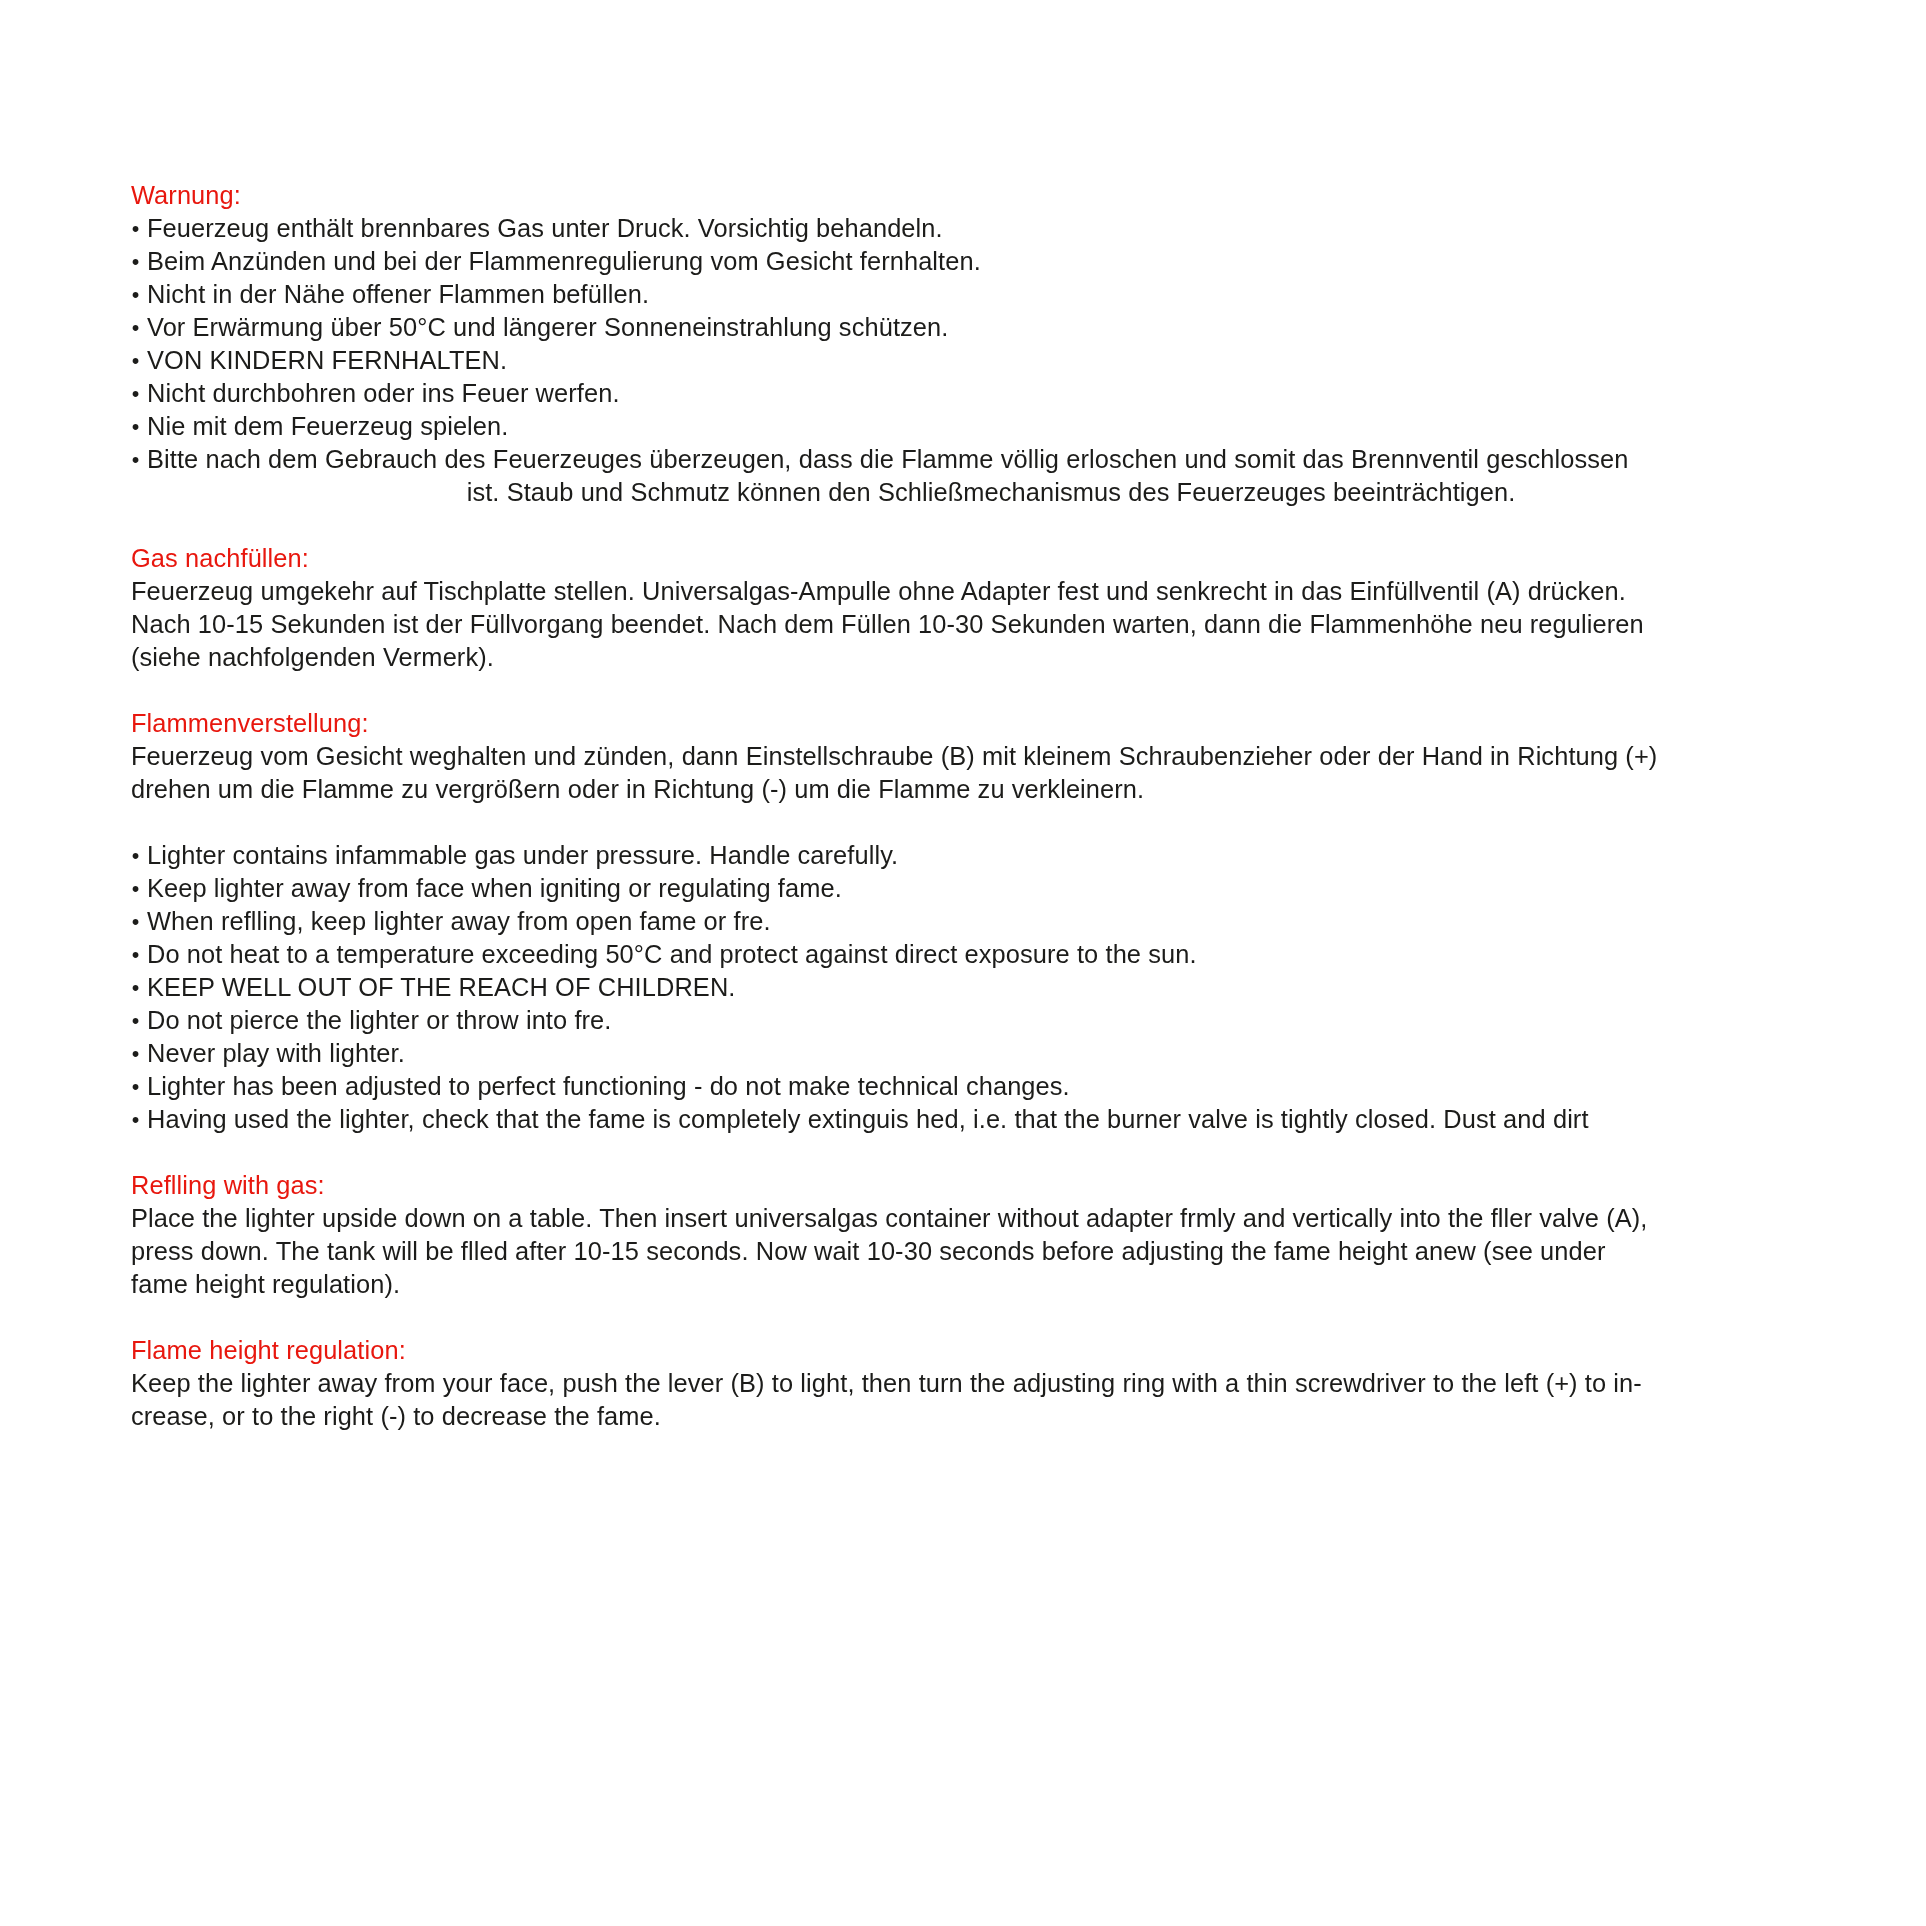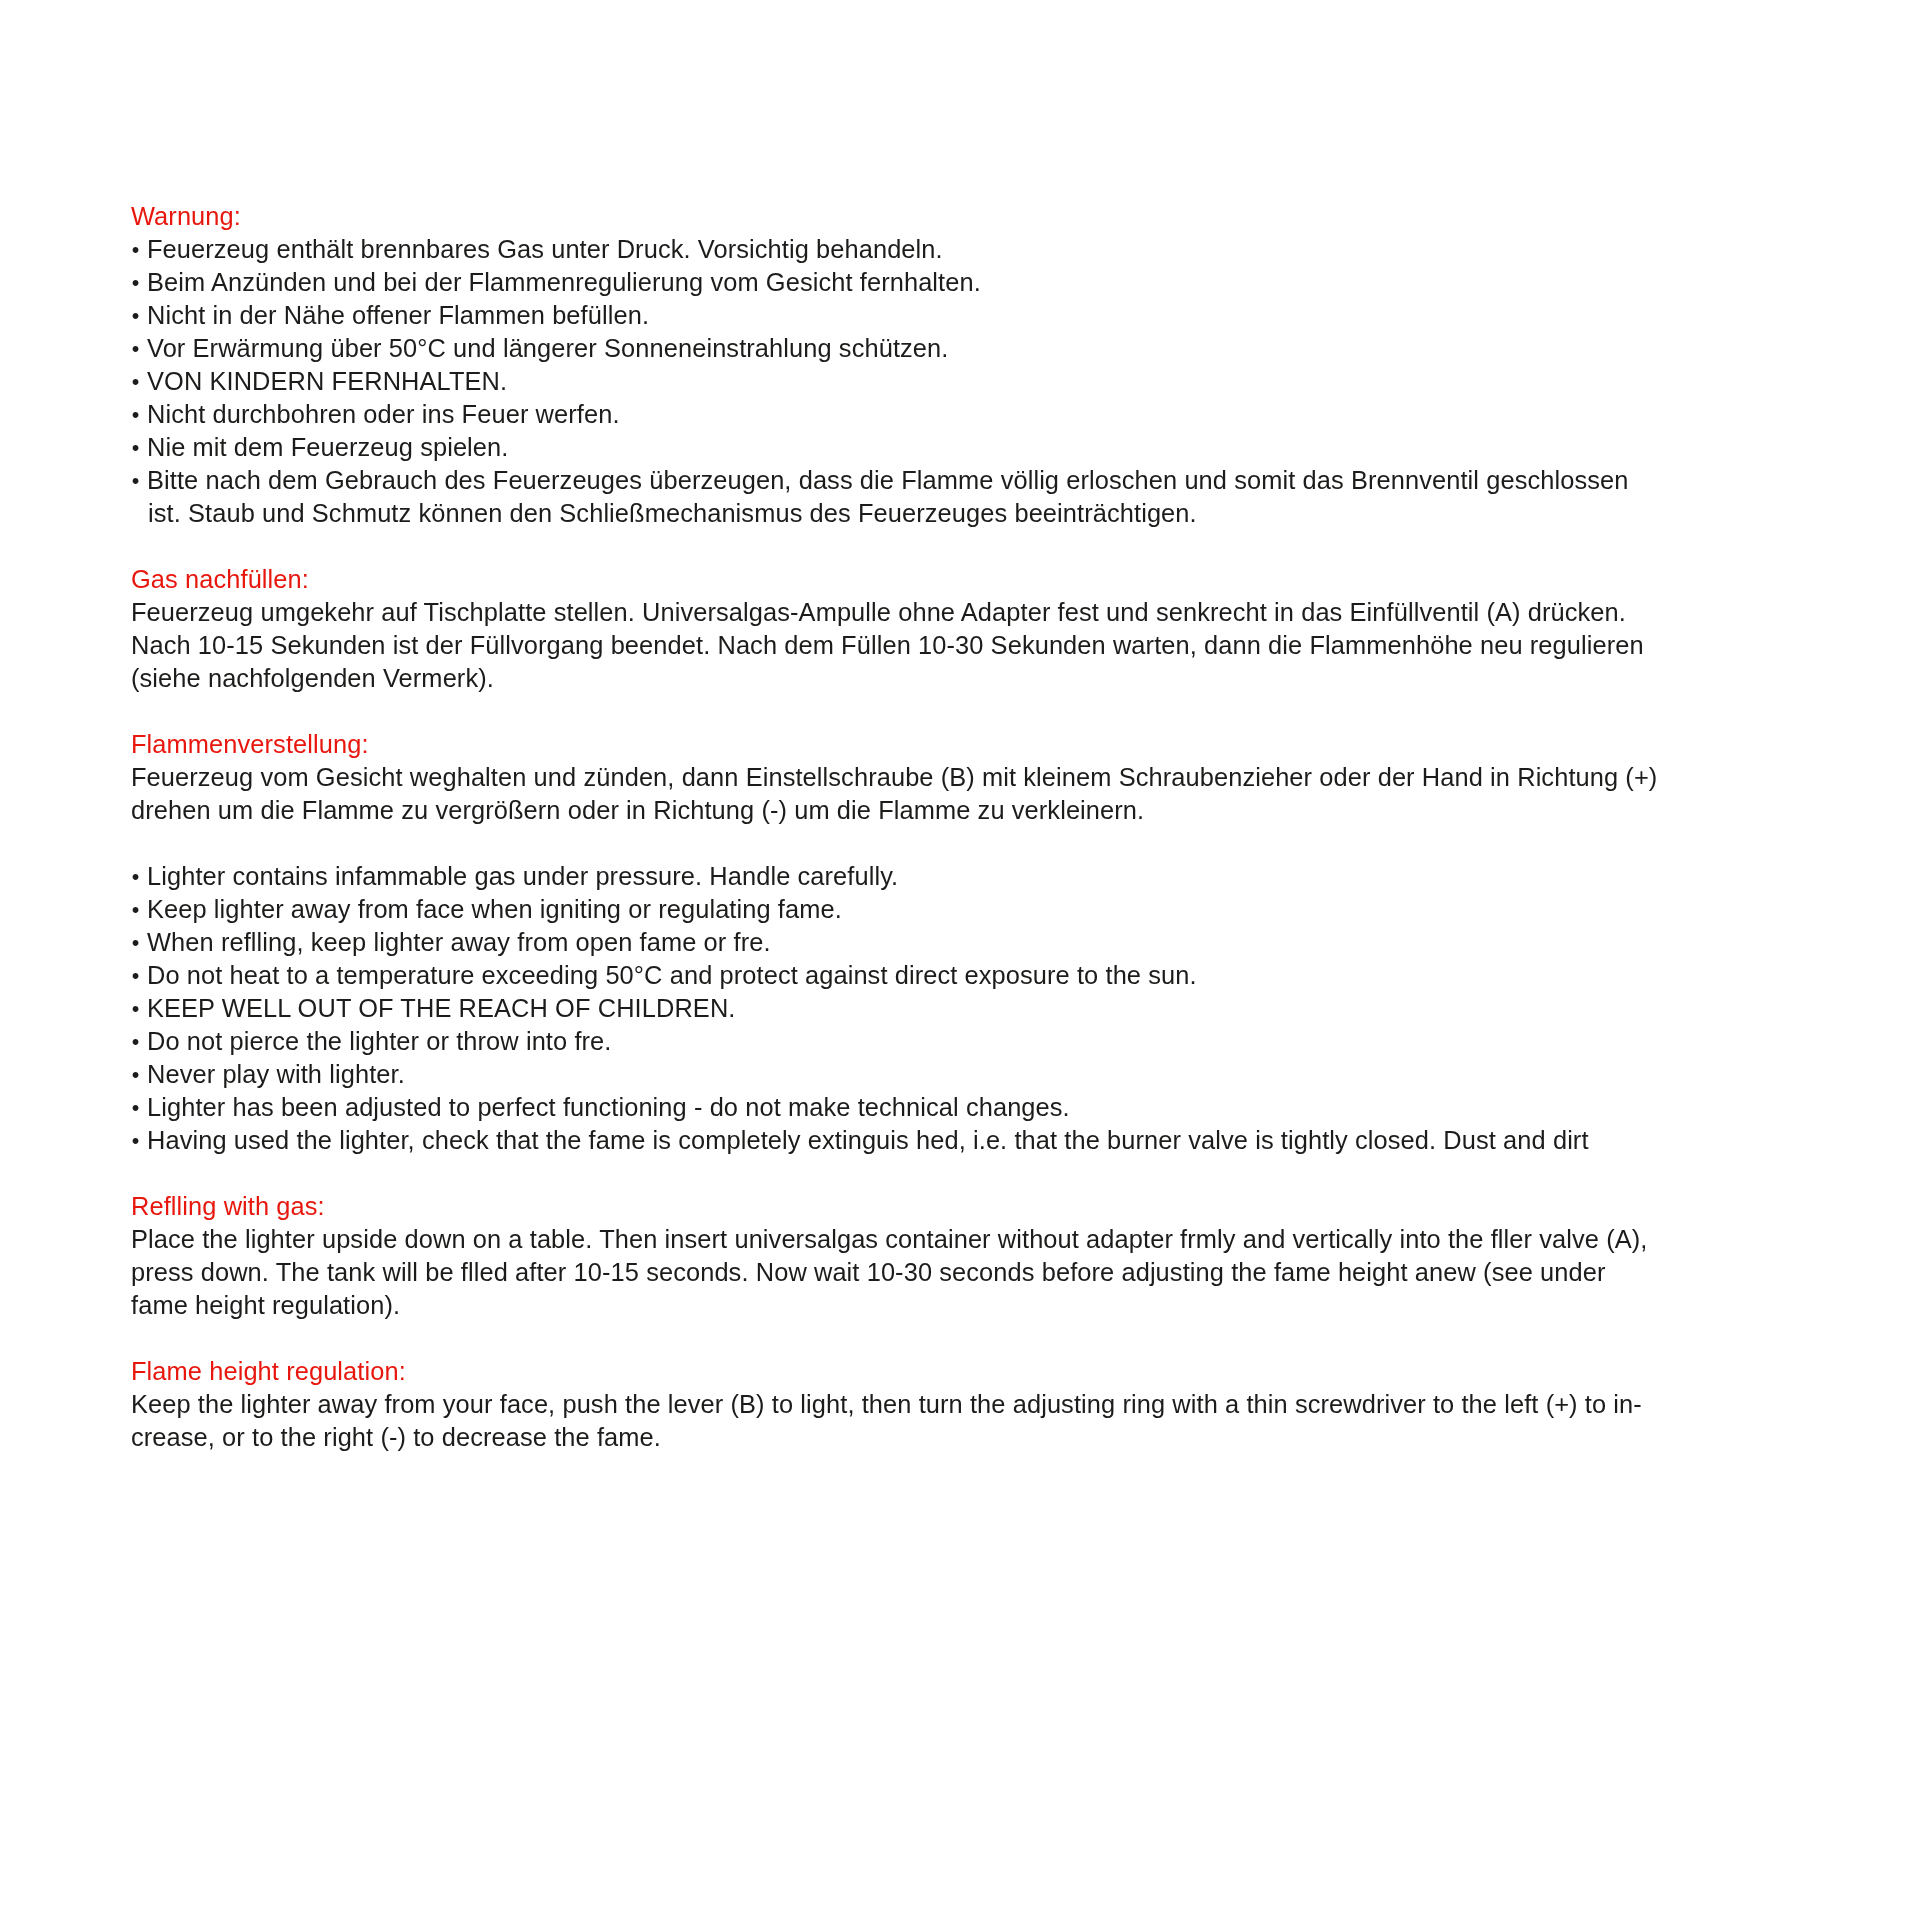--- a/index.html
+++ b/index.html
@@ -22,32 +22,32 @@
     font-size: 25.4px;
     line-height: 33px;
     letter-spacing: 0.1px;
   }
   .section {
     margin: 0 0 33px 0;
   }
   .section:last-child { margin-bottom: 0; }
   .heading {
     color: var(--accent, #e8170e);
-    margin-top: 21px;
   }
   .line {
     white-space: nowrap;
   }
   .line .bullet {
     display: inline-block;
     margin-right: 7px;
     transform: scale(0.85);
   }
   .line.cont {
     padding-left: 17px;
+    text-align: center;
   }
 </style>
 </head>
 <body style="color: rgb(28, 28, 26);">
 
 <div class="doc">
     <div class="section">
       <div class="heading">Warnung:</div>
       <div class="line"><span class="bullet">•</span><span>Feuerzeug enthält brennbares Gas unter Druck. Vorsichtig behandeln.</span></div>
       <div class="line"><span class="bullet">•</span><span>Beim Anzünden und bei der Flammenregulierung vom Gesicht fernhalten.</span></div>

